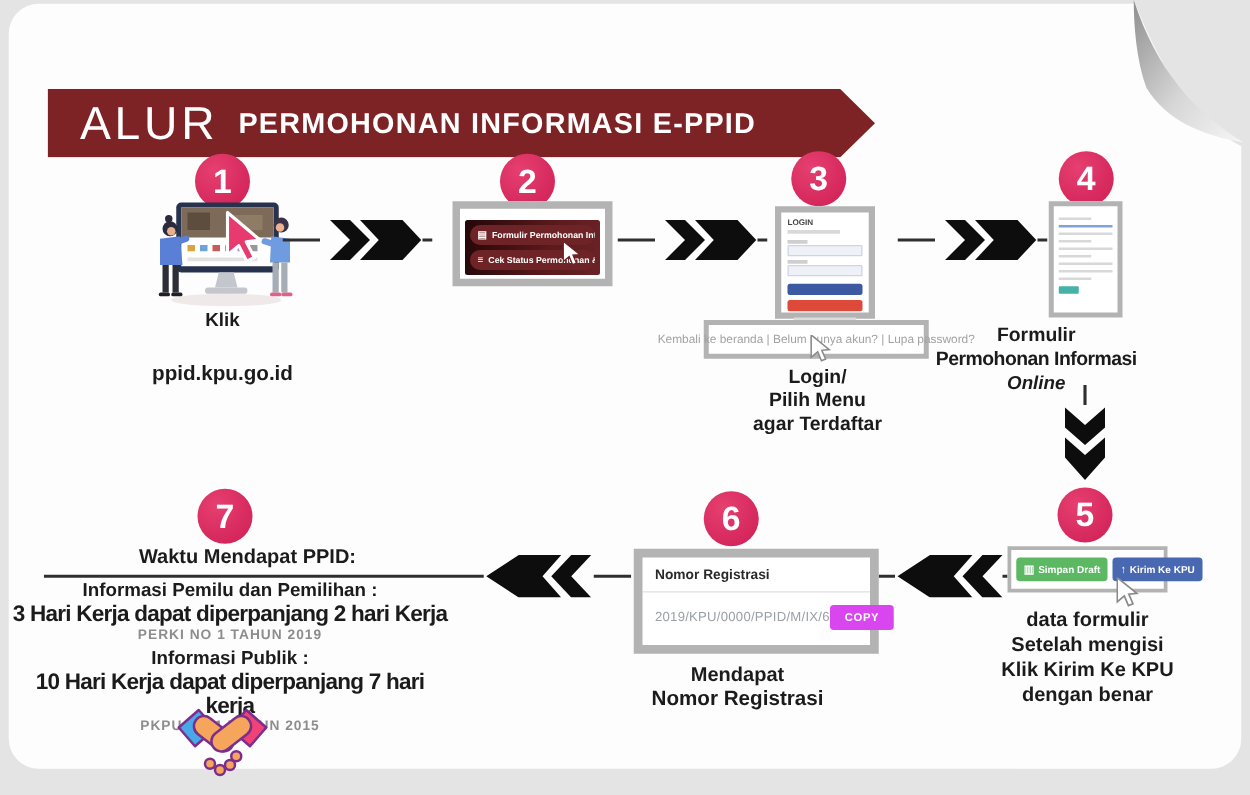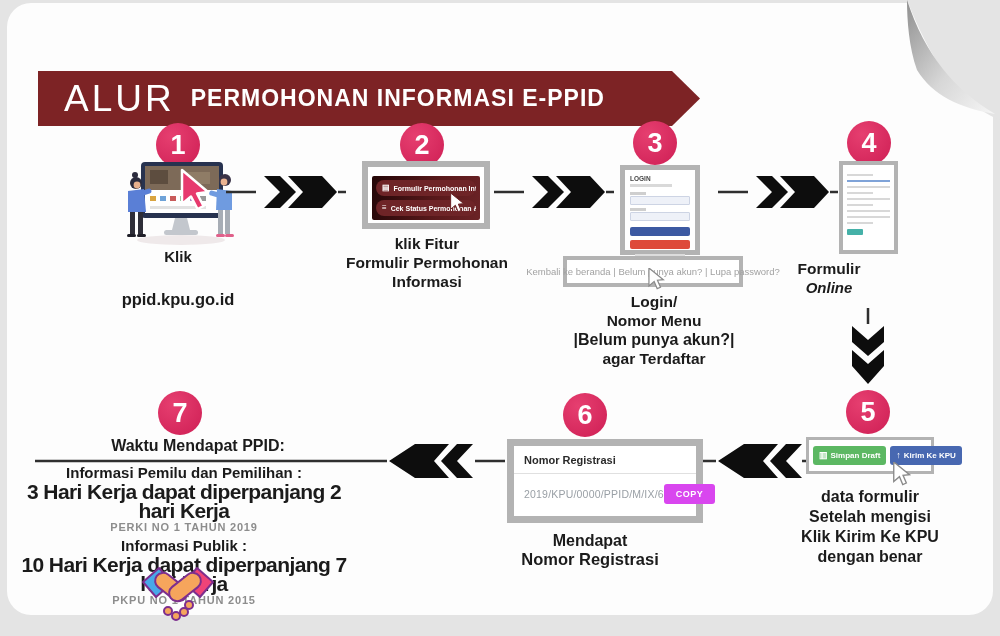--- a/index.html
+++ b/index.html
@@ -70,21 +70,21 @@
   .regbox .hd{font-size:11px;font-weight:700;color:#2a2a2a;padding:8px 10px 7px 10px;border-bottom:1px solid #e0e0e0;}
   .regbox .row{display:flex;align-items:center;justify-content:space-between;padding:10px 10px;}
   .regbox .val{font-size:10.5px;color:#9aa0a6;letter-spacing:0.2px;}
   .copybtn{background:#d946ef;color:#fff;font-size:9px;font-weight:700;border:none;border-radius:3px;
     padding:5px 12px;letter-spacing:0.5px;}
 
   
   .s7-head{position:absolute;left:28px;top:437px;width:340px;text-align:center;font-size:16px;font-weight:800;color:#1b1b1b;}
   .s7-block{position:absolute;left:8px;top:463px;width:352px;text-align:center;color:#1b1b1b;}
   .s7-block .tt{font-size:15px;font-weight:800;display:block;line-height:19px;}
-  .s7-block .dt{font-size:21px;font-weight:800;display:block;line-height:19px;letter-spacing:-0.6px;}
+  .s7-block .dt{font-size:18px;font-weight:800;display:block;line-height:19px;letter-spacing:-0.6px;}
   .s7-block .rf{font-size:11px;font-weight:600;color:#8d8d8d;display:block;line-height:14px;letter-spacing:0.8px;}
   .gap6{height:2px;}
 
   .arrow-svg{position:absolute;}
   .cursor{position:absolute;}
 </style>
 </head>
 <body>
 
 <div class="canvas">
@@ -168,25 +168,20 @@
       </div>
       <div class="pill">
         <span class="pic">≡</span>
         <span>Cek Status Permohonan &amp; Keberatan In</span>
       </div>
     </div>
     <svg class="cursor" style="left:82px;top:26px;" width="15" height="20" viewBox="0 0 11 16">
       <path d="M0,0 L0,13 L3.8,9.8 L6,15 L8.4,14 L6.2,8.9 L10.5,8.5 Z" fill="#ffffff" stroke="#6b2326" stroke-width="0.8"></path>
     </svg>
   </div>
-  <div class="cap center" style="left:338px;top:234px;width:178px;">
-    <span class="l w6" style="font-size:15.5px;">klik Fitur</span>
-    <span class="l w8" style="font-size:15.5px;">Formulir Permohonan</span>
-    <span class="l w8" style="font-size:15.5px;">Informasi</span>
-  </div>
 
   <svg class="arrow-svg" style="left:494px;top:174px;" width="120" height="36" viewBox="0 0 120 36">
     <line x1="0" y1="18" x2="30" y2="18" stroke="#2f2f2f" stroke-width="2.5"></line>
     <polygon points="38,2 54,2 70,18 54,34 38,34 54,18" fill="#0d0d0d"></polygon>
     <polygon points="62,2 96,2 111,18 96,34 62,34 77,18" fill="#0d0d0d"></polygon>
     <line x1="112" y1="18" x2="120" y2="18" stroke="#2f2f2f" stroke-width="2.5"></line>
   </svg>
 
   <div class="stepnum" style="left:633px;top:121px;">3</div>
   <div class="thumb login" style="left:620px;top:165px;width:80px;height:90px;">
@@ -201,22 +196,21 @@
     <div class="foot"></div>
   </div>
   <div class="thumb menubar" style="left:563px;top:256px;width:180px;height:31px;">
     <span>Kembali ke beranda | Belum punya akun? | Lupa password?</span>
   </div>
   <svg class="cursor" style="left:648px;top:268px;" width="17" height="22" viewBox="0 0 11 16">
     <path d="M0,0 L0,13 L3.8,9.8 L6,15 L8.4,14 L6.2,8.9 L10.5,8.5 Z" fill="#ffffff" stroke="#8a8a8a" stroke-width="0.9"></path>
   </svg>
   <div class="cap center" style="left:568px;top:292px;width:172px;">
     <span class="l w7" style="font-size:15.5px;">Login/</span>
-    <span class="l w7" style="font-size:15.5px;">Nomor Menu</span>
-    <span class="l w8" style="font-size:16px;">|Belum punya akun?|</span>
+    <span class="l w7" style="font-size:15.5px;">Pilih Menu</span>
     <span class="l w7" style="font-size:15.5px;">agar Terdaftar</span>
   </div>
 
   <svg class="arrow-svg" style="left:718px;top:174px;" width="120" height="36" viewBox="0 0 120 36">
     <line x1="0" y1="18" x2="30" y2="18" stroke="#2f2f2f" stroke-width="2.5"></line>
     <polygon points="38,2 54,2 70,18 54,34 38,34 54,18" fill="#0d0d0d"></polygon>
     <polygon points="62,2 96,2 111,18 96,34 62,34 77,18" fill="#0d0d0d"></polygon>
     <line x1="112" y1="18" x2="120" y2="18" stroke="#2f2f2f" stroke-width="2.5"></line>
   </svg>
 
@@ -228,20 +222,21 @@
       <div class="ln short"></div>
       <div class="ln"></div>
     <div class="ln short"></div>
       <div class="ln"></div>
       <div class="ln"></div>
     <div class="ln short"></div>
     <div class="tealbtn"></div>
   </div>
   <div class="cap center" style="left:746px;top:259px;width:166px;">
     <span class="l w8" style="font-size:15.5px;">Formulir</span>
+    <span class="l w8" style="font-size:15.5px;letter-spacing:-0.4px;">Permohonan Informasi</span>
     <span class="l w7 it" style="font-size:15px;">Online</span>
   </div>
 
   <svg class="arrow-svg" style="left:850px;top:308px;" width="36" height="80" viewBox="0 0 36 80">
     <line x1="18" y1="0" x2="18" y2="16" stroke="#2f2f2f" stroke-width="2.5"></line>
     <polygon points="2,18 18,32 34,18 34,34 18,48 2,34" fill="#0d0d0d"></polygon>
     <polygon points="2,42 18,56 34,42 34,58 18,76 2,58" fill="#0d0d0d"></polygon>
   </svg>
 
   <div class="stepnum" style="left:846px;top:390px;">5</div>

